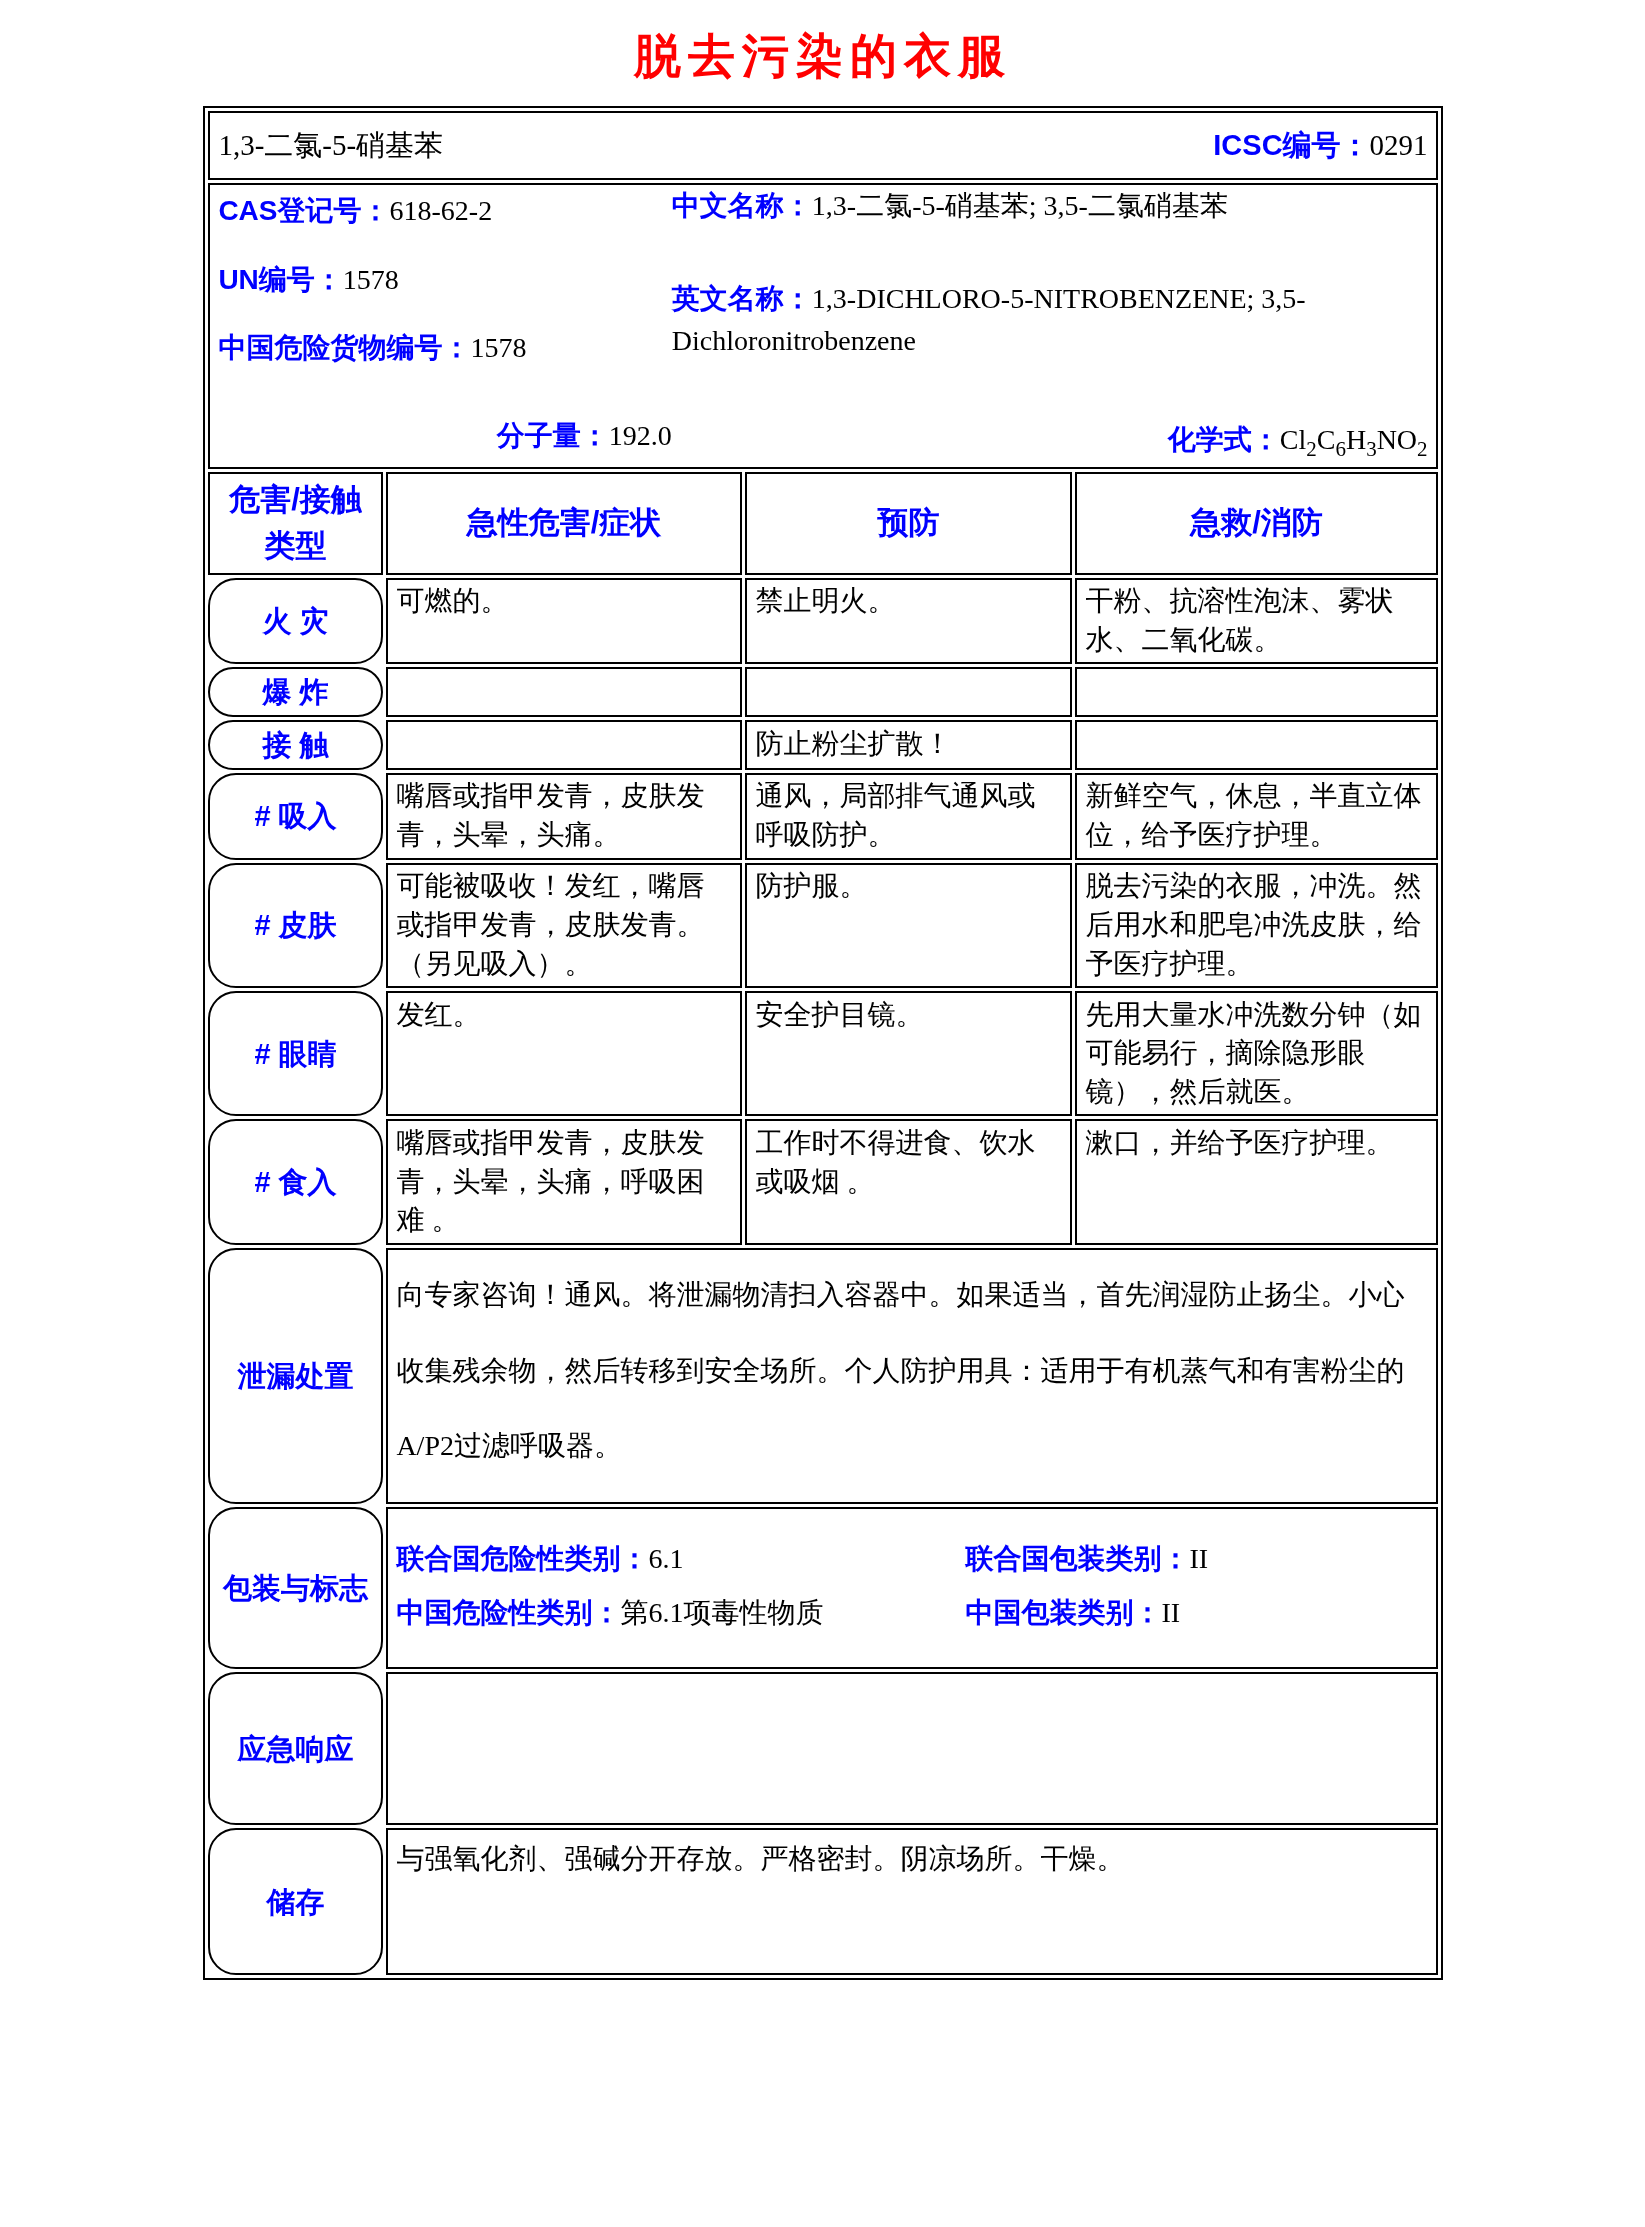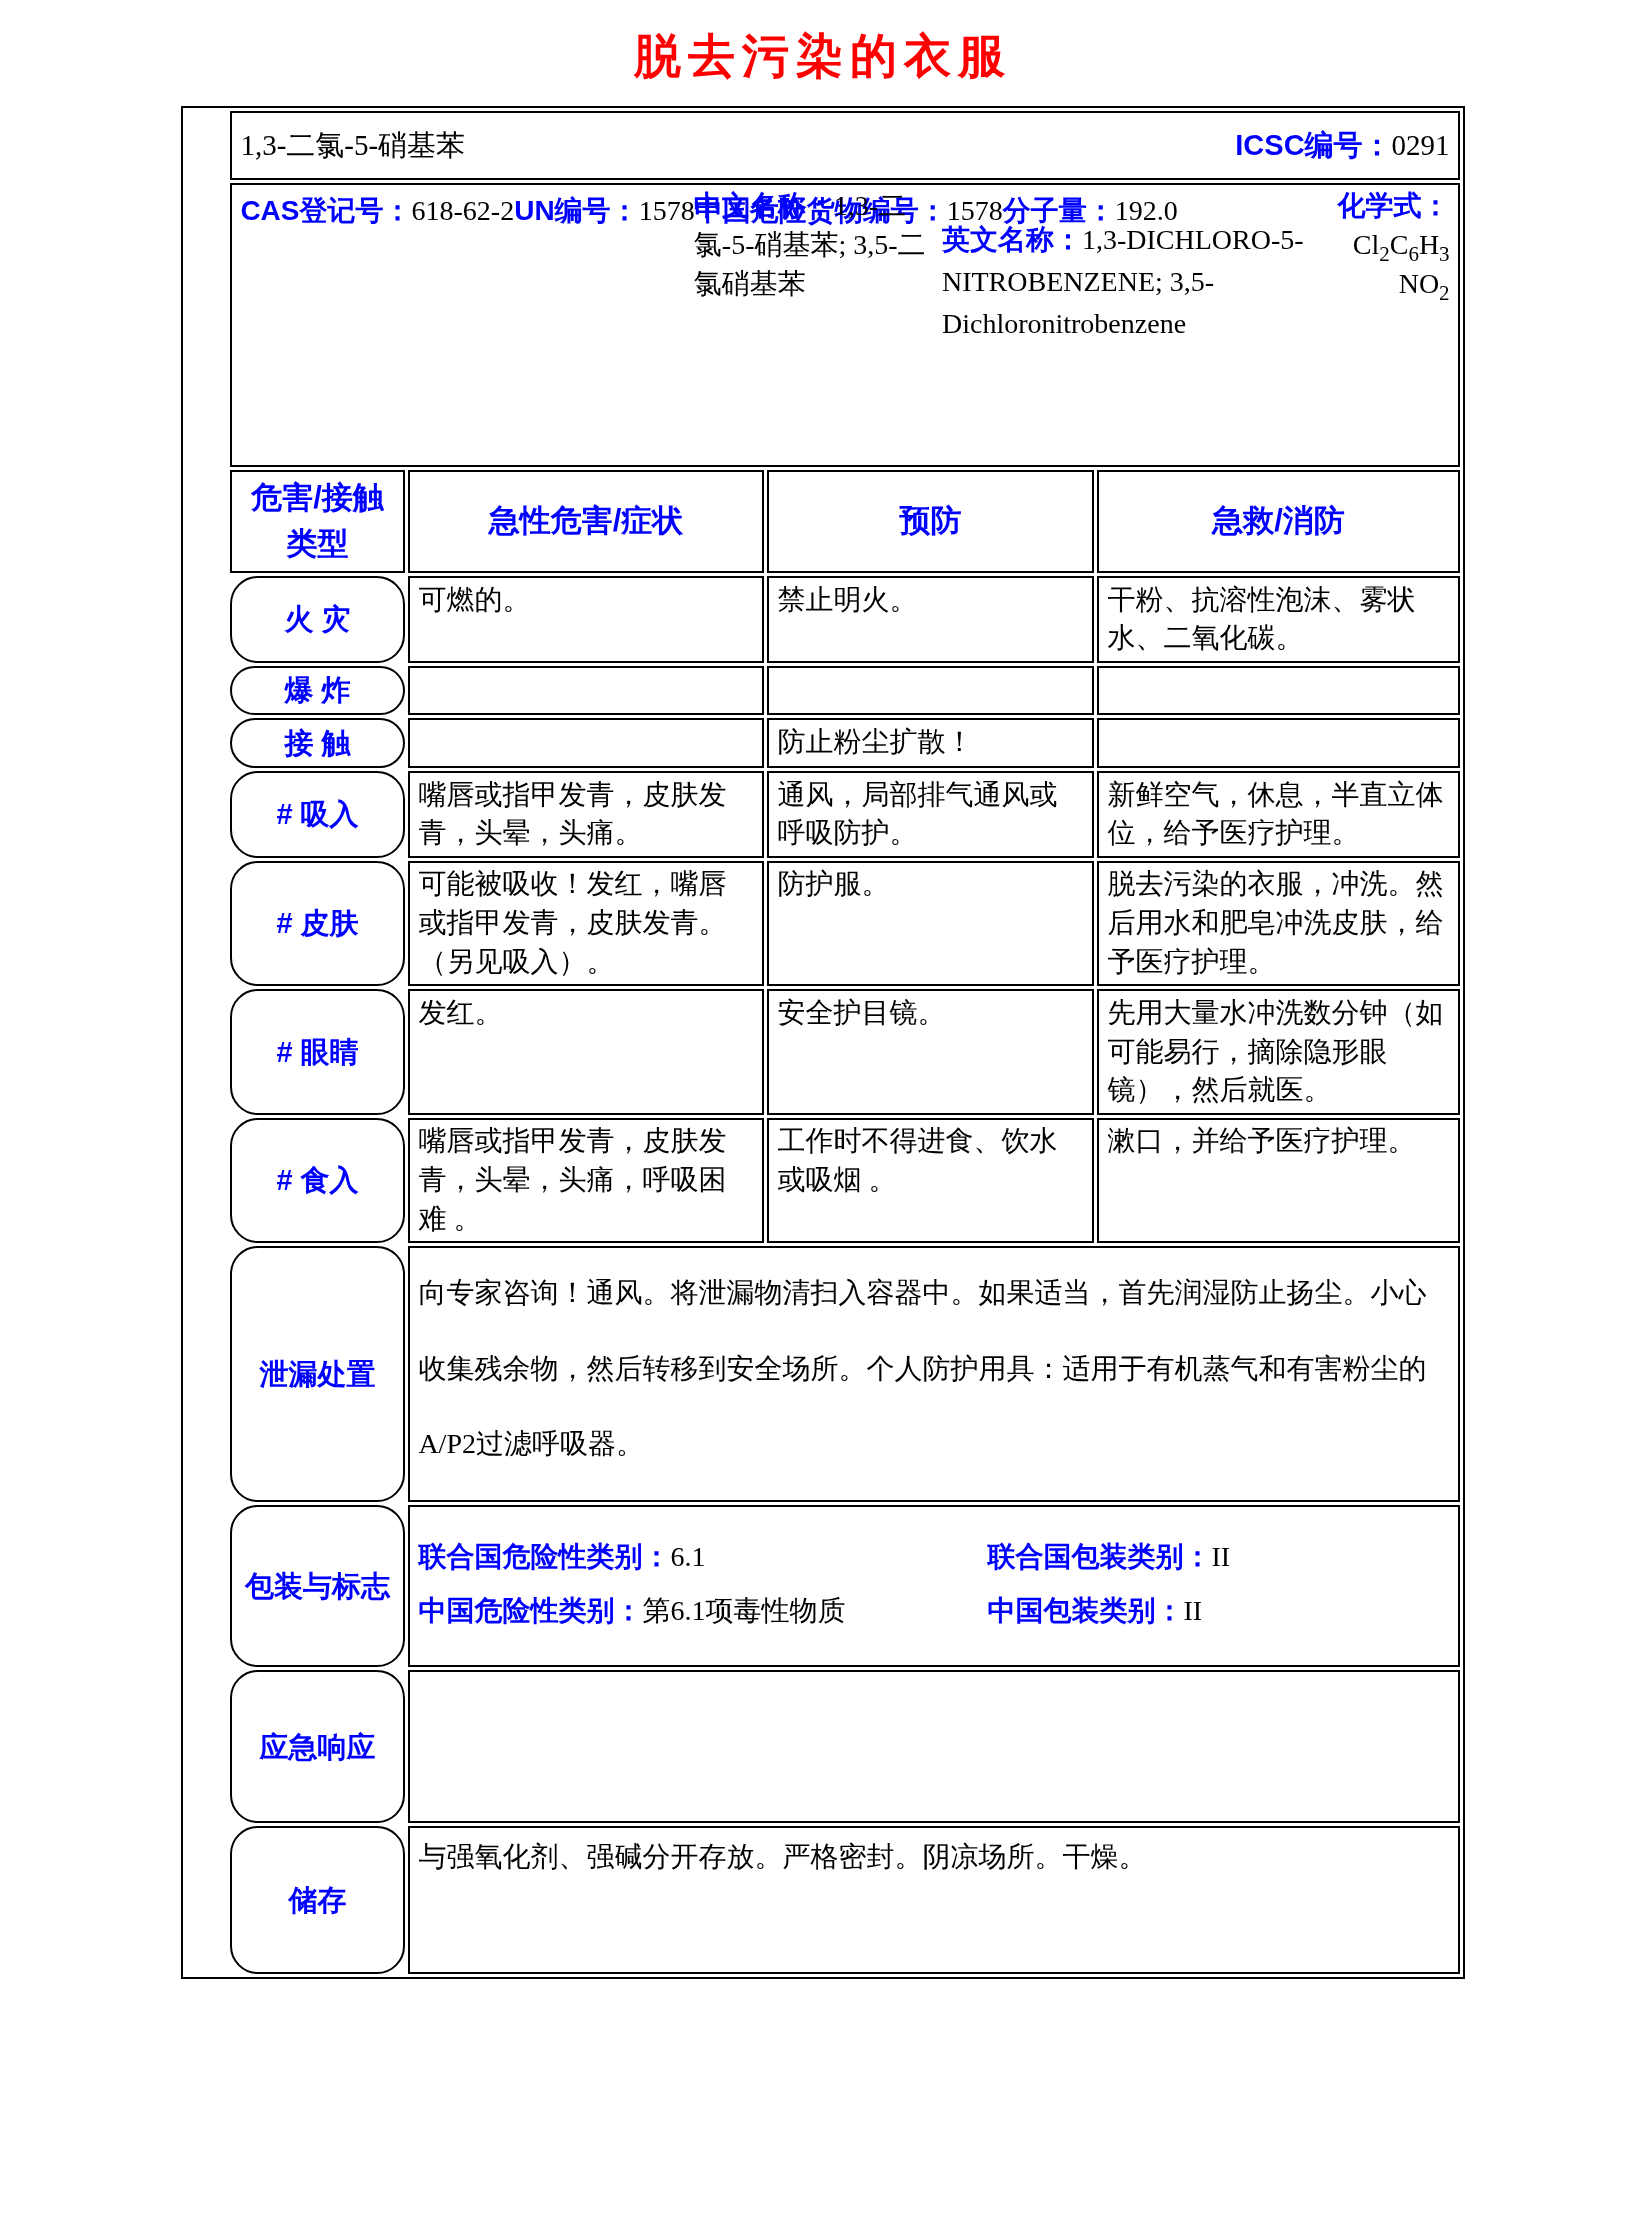--- a/index.html
+++ b/index.html
@@ -21,21 +21,20 @@
   }
 
   table.card{
     width:1236px;
     margin:16px auto;
     border-collapse:separate;
     border-spacing:3.5px;
     border:2.8px solid #000;
     table-layout:fixed;
     background:#fff;
-    padding-left:44px;
   }
   td{
     border:2.1px solid #000;
     vertical-align:top;
     padding:2.8px 8.4px;
     font-size:28px;
     line-height:1.38;
     word-break:break-word;
   }
 
@@ -49,21 +48,21 @@
 
   
   tr.r-name>td{height:59px;vertical-align:middle;}
   .nameflex{display:flex;justify-content:space-between;align-items:center;}
   .chemname{font-size:29px;}
   .icsc{font-size:29px;white-space:nowrap;}
 
   
   tr.r-info>td{height:275px;}
   .infoflex{display:flex;width:100%;height:100%;}
-  .infocol{display:flex;flex-direction:row;height:100%;}
+  .infocol{display:flex;flex-direction:column;height:100%;gap:20px;}
   .infoleft{width:37.5%;}
   .inforight{width:62.5%;}
   .infline{font-size:28px;line-height:1.72;white-space:nowrap;}
   .grow{flex:1 1 auto;}
   .enname{margin-top:32px;line-height:1.5;}
   .bottomline{margin-bottom:4.2px;text-align:right;}
   sub{font-size:21px;line-height:0;}
 
   
   tr.r-header>td{

